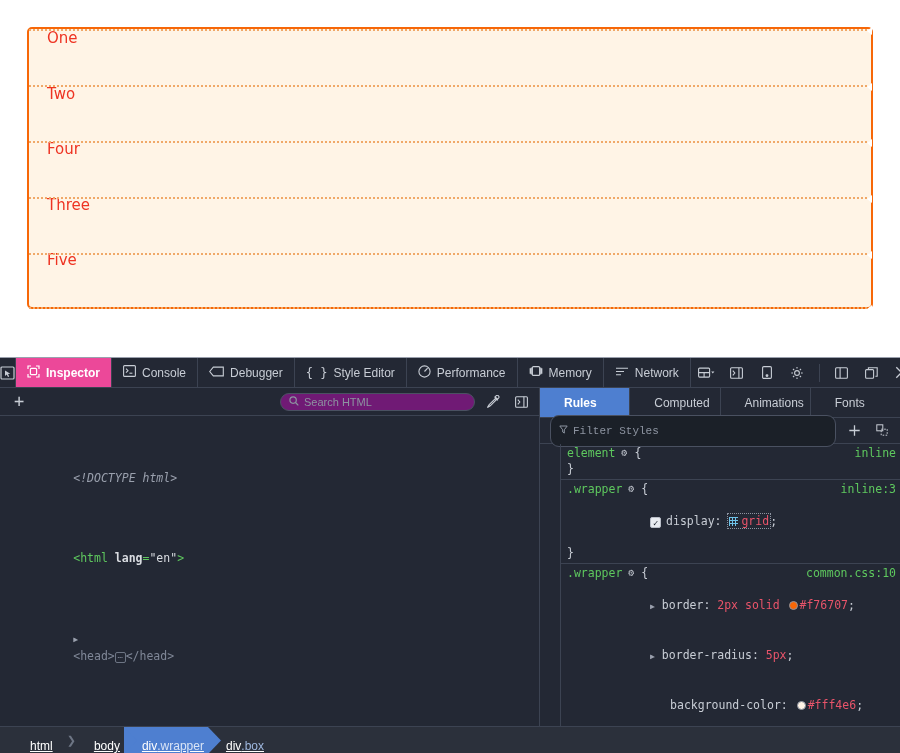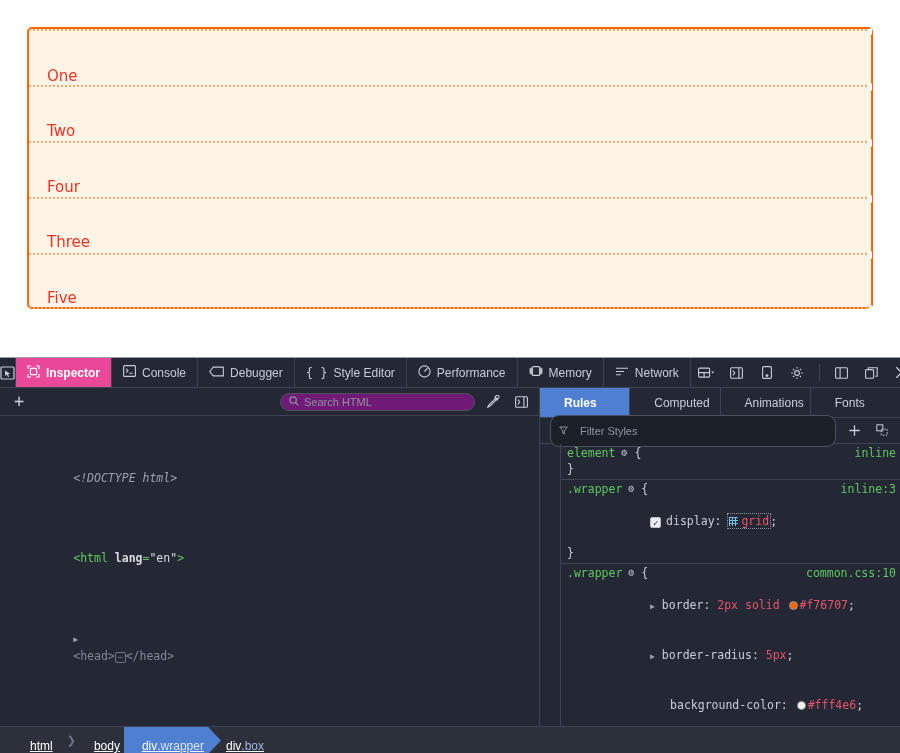--- a/index.html
+++ b/index.html
@@ -23,21 +23,21 @@
     width: 846px; height: 282px;
     border: 2px solid #f76707;
     border-radius: 5px;
     background: #fff4e6;
     display: grid;
     grid-template-rows: repeat(5, 1fr);
   }
   .box {
     position: relative;
     display: flex;
-    align-items: flex-end;
+    align-items: flex-start;
     padding-left: 18px;
     font-family: "DejaVu Sans", sans-serif;
     font-size: 15px;
     color: #ee3322;
     font-weight: 400;
   }
   
   .gridline {
     position: absolute;
     left: 0; right: 0;
@@ -167,22 +167,22 @@
   #filter-bar {
     height: 26px; flex: 0 0 26px;
     display: flex; align-items: center; gap: 8px;
     padding: 0 8px 0 10px;
     border-bottom: 1px solid #3c4352;
   }
   #filter-input {
     flex: 1 1 auto; height: 32px;
     border: 1px solid #4a5161; border-radius: 9px;
     background: #1b2028; display: flex; align-items: center;
-    padding: 0 8px; gap: 12px;
-    font-family: Liberation Sans, sans-serif;
+    padding: 0 8px; gap: 5px;
+    font-family: Liberation Mono, monospace;
     font-size: 11px; color: #8d94a1;
   }
   #rules-body {
     flex: 1 1 auto; overflow: hidden;
     font-family: "DejaVu Sans Mono", monospace;
     font-size: 11.5px; line-height: 16px;
     border-left: 1px solid #3c4352;
     margin-left: 20px;
     position: relative;
   }

